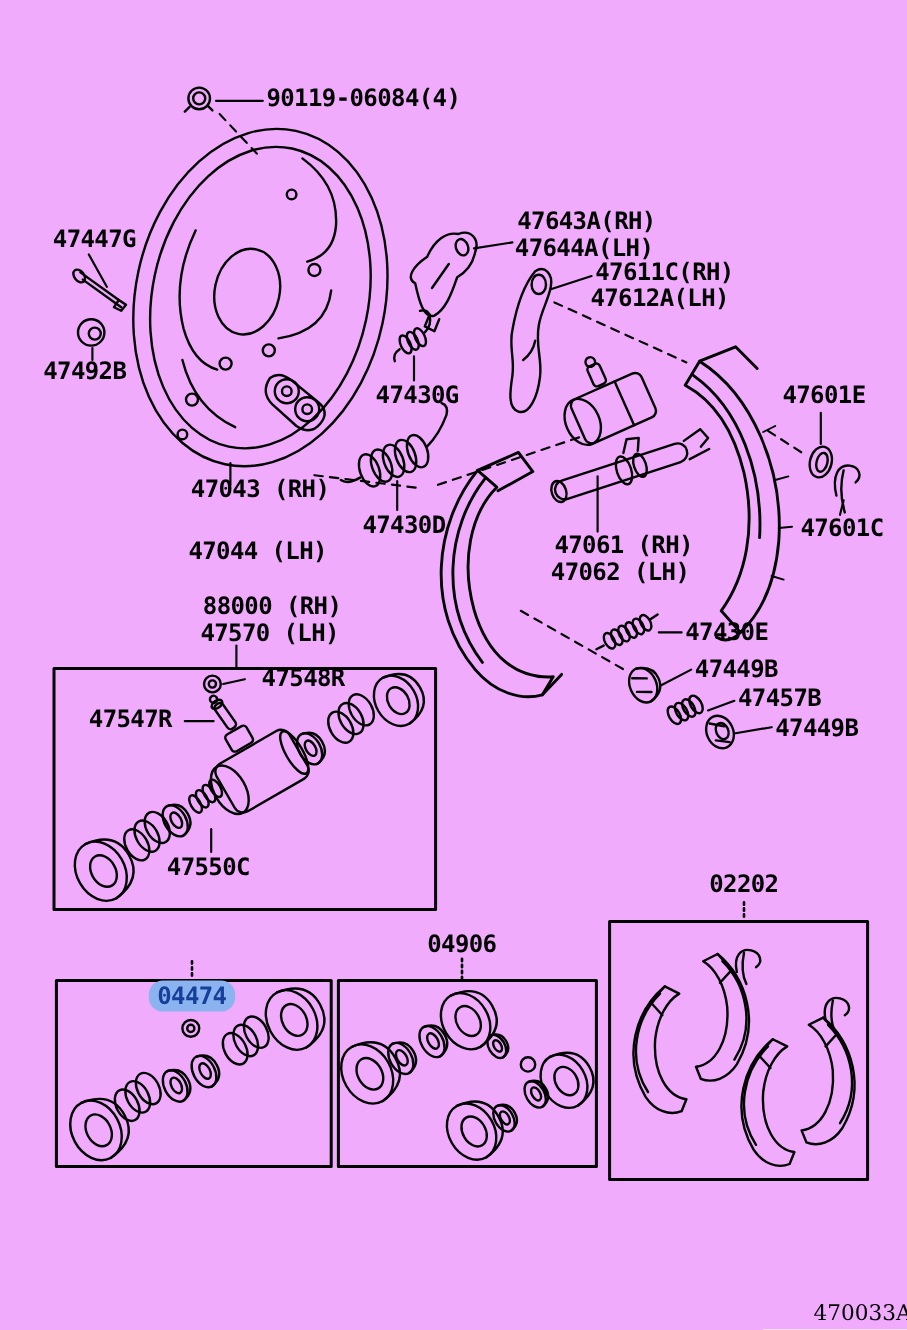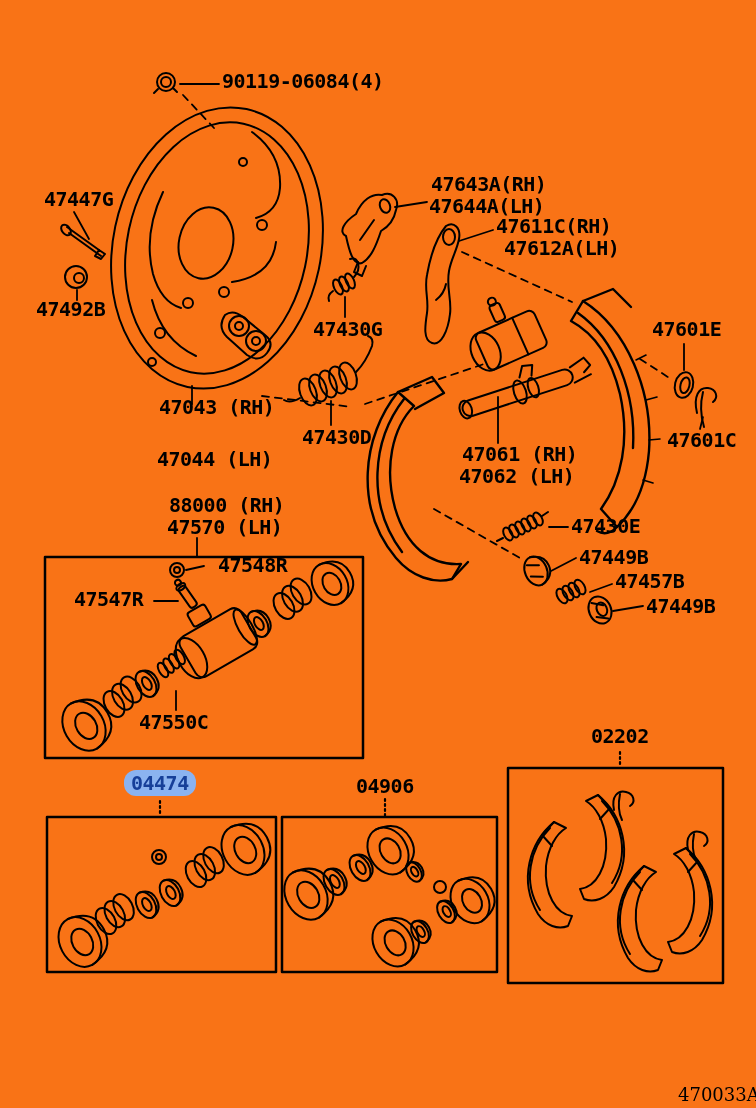--- a/index.html
+++ b/index.html
@@ -1,21 +1,21 @@
 <!DOCTYPE html>
 <html><head>
 <meta charset="utf-8">
 <style>
   html,body{margin:0;padding:0;background:#fff;}
-  .stage{position:relative;width:756px;height:1108px;background:#f97316;overflow:hidden;
+  .stage{position:relative;width:756px;height:1108px;background:#f0abfc;overflow:hidden;
          font-family:"DejaVu Sans Mono","Liberation Mono",monospace;}
   .art{position:absolute;left:0;top:0;}
   .lbl{position:absolute;font-size:20px;font-weight:bold;letter-spacing:-0.5px;
        line-height:22px;color:#000;white-space:nowrap;cursor:default;}
-  .hl{padding:2px 7px;border-radius:12px;}
+  .hl{padding:2px 7px;border-radius:12px;margin-top:47px;}
   .code{position:absolute;font-family:"DejaVu Serif","Liberation Serif",serif;
         font-size:18px;font-weight:normal;color:#000;}
   svg *{vector-effect:non-scaling-stroke;}
 </style>
 </head>
 <body>
 
 <div class="stage">
 
   <svg class="art" width="756" height="1108" viewBox="0 0 756 1108" fill="none" stroke="#000" stroke-width="2" stroke-linecap="round" stroke-linejoin="round">
@@ -305,21 +305,21 @@
   <div class="lbl" style="left:44px;top:188px">47447G</div>
   <div class="lbl" style="left:36px;top:298px">47492B</div>
 
   <div class="lbl" style="left:159px;top:396px">47043 (RH)</div>
   <div class="lbl" style="left:157px;top:448px">47044 (LH)</div>
 
   <div class="lbl" style="left:431px;top:173px">47643A(RH)</div>
   <div class="lbl" style="left:429px;top:195px">47644A(LH)</div>
 
   <div class="lbl" style="left:496px;top:215px">47611C(RH)</div>
-  <div class="lbl" style="left:504px;top:237px">47612A(LH)</div>
+  <div class="lbl" style="left:492px;top:237px">47612A(LH)</div>
 
   <div class="lbl" style="left:652px;top:318px">47601E</div>
   <div class="lbl" style="left:667px;top:429px">47601C</div>
 
   <div class="lbl" style="left:313px;top:318px">47430G</div>
   <div class="lbl" style="left:302px;top:426px">47430D</div>
 
   <div class="lbl" style="left:462px;top:443px">47061 (RH)</div>
   <div class="lbl" style="left:459px;top:465px">47062 (LH)</div>
 

